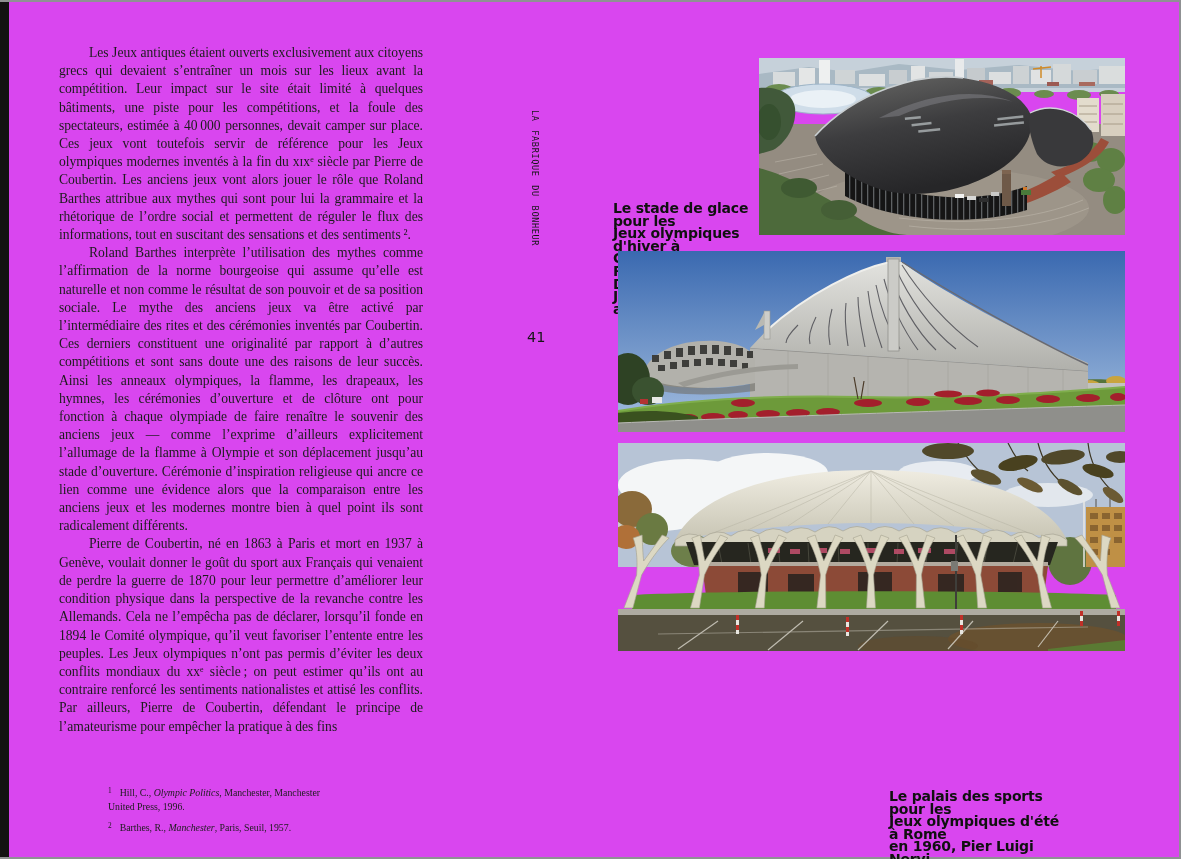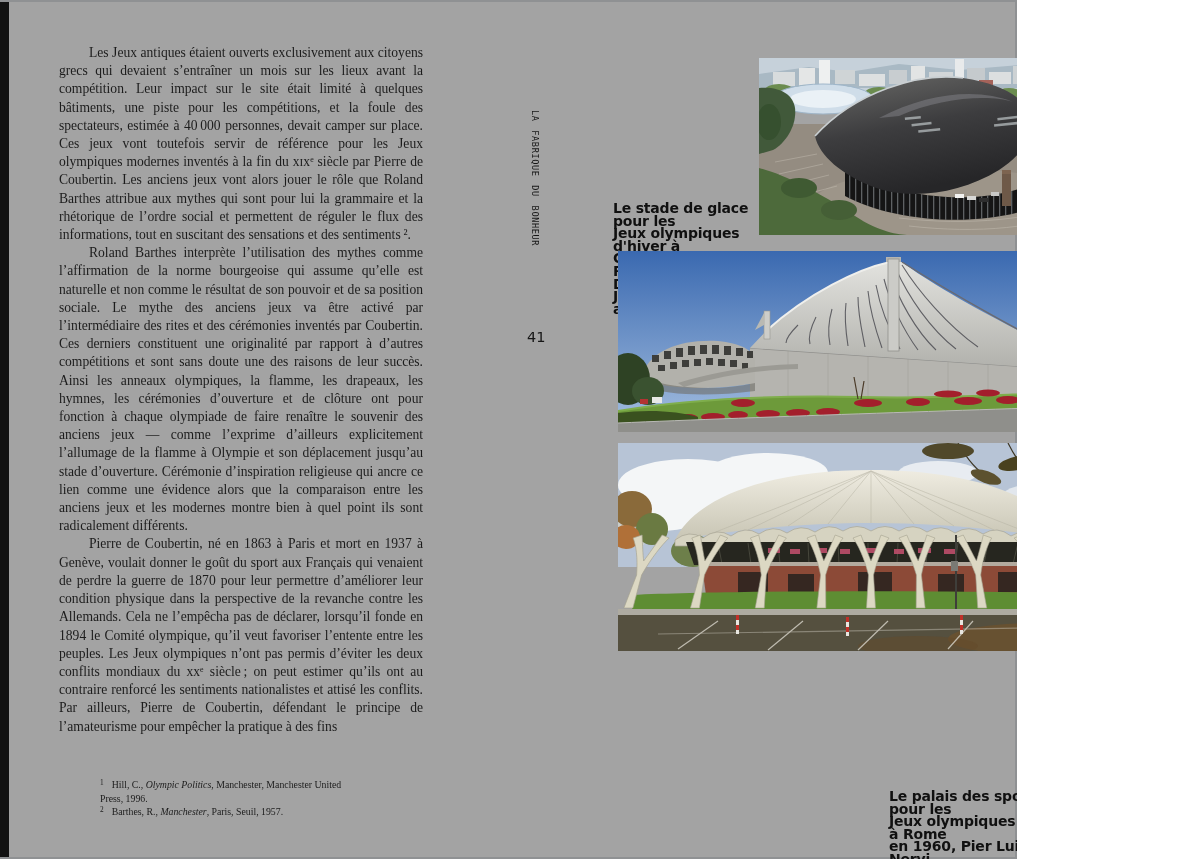--- a/index.html
+++ b/index.html
@@ -1,30 +1,30 @@
 <!DOCTYPE html>
 <html lang="fr"><head>
 <meta charset="utf-8">
 <style>
   html,body{margin:0;padding:0;background:#ffffff;}
-  .page{position:relative;width:1017px;height:859px;background:#a3a3a3;overflow:hidden;
+  .page{position:relative;width:1181px;height:859px;background:#d946ef;overflow:hidden;
         font-family:"Liberation Serif","DejaVu Serif",serif;color:#1c1c1c;}
   .edge-top{position:absolute;top:0;left:0;right:0;height:2px;background:#8f9193;}
   .edge-right{position:absolute;top:0;right:0;bottom:0;width:2px;background:#8f9193;}
   .edge-bottom{position:absolute;left:0;right:0;bottom:0;height:2px;background:#8f9193;}
   .gutter{position:absolute;left:0;top:0;bottom:0;width:9px;background:#121212;}
 
   .text-column{position:absolute;left:59px;top:44px;width:364px;
                font-size:13.6px;line-height:18.2px;text-align:justify;
                hyphens:auto;-webkit-hyphens:auto;}
   .text-column p{margin:0;text-indent:30px;}
 
   .footnotes{position:absolute;left:100px;top:778px;width:245px;
              font-size:9.8px;line-height:13.2px;}
-  .footnotes p{margin:0;}
+  .footnotes p{margin:8px;}
   .fn-marker{font-size:7.3px;position:relative;top:-3px;margin-right:8px;}
   .fn-title{font-style:italic;}
 
   .running-title{position:absolute;left:530px;top:110px;height:195px;
                  writing-mode:vertical-rl;font-family:"DejaVu Sans Mono",monospace;
                  font-size:8.6px;letter-spacing:0.6px;word-spacing:3px;color:#161616;}
   .page-number{position:absolute;left:527px;top:329px;
                font-family:"DejaVu Sans",sans-serif;font-size:14.5px;color:#161616;}
 
   .caption{font-family:"DejaVu Sans",sans-serif;font-weight:bold;font-size:14px;

